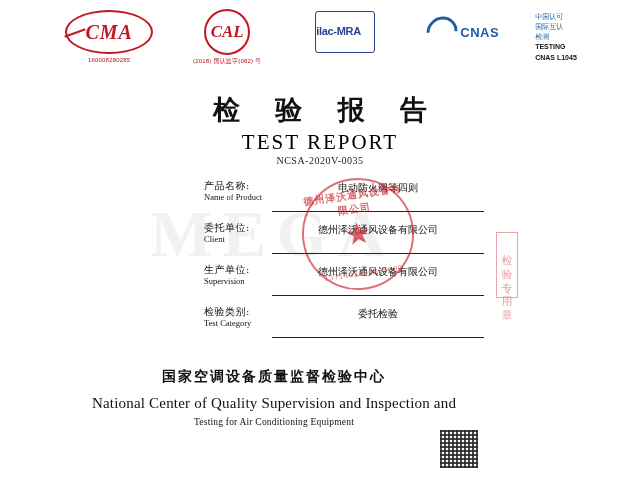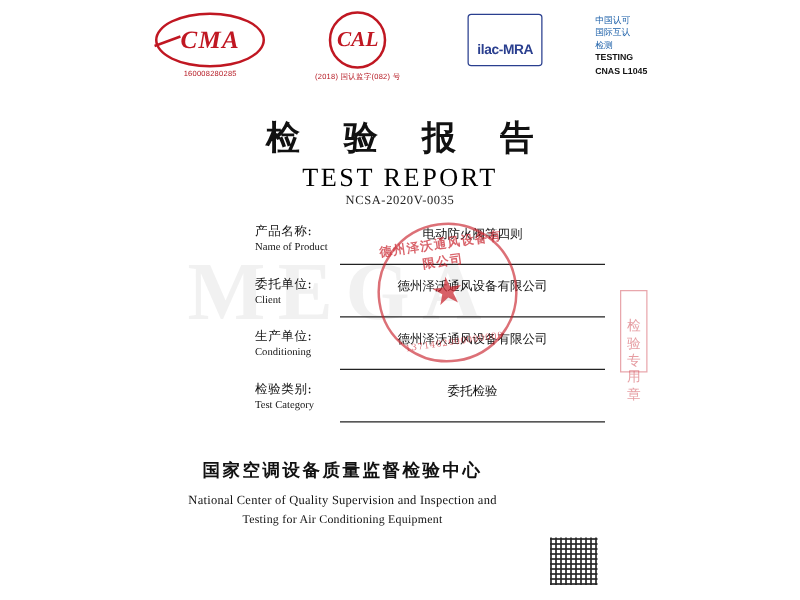--- a/index.html
+++ b/index.html
@@ -99,23 +99,22 @@
   }
 
   
   .ilac {
     width: 58px;
     height: 40px;
     border: 1px solid #2a3f8f;
     border-radius: 3px;
     background: #ffffff;
     display: flex;
-    flex-direction: column;
-    align-items: center;
-    justify-content: flex-end;
+    align-items: center;
+    justify-content: space-between;
     color: #2a3f8f;
     line-height: 1.05;
   }
   .ilac .i1 {
     font-family: "Liberation Sans", sans-serif;
     font-size: 11px;
     font-weight: bold;
     letter-spacing: -0.3px;
   }
   .ilac .i2 {
@@ -256,21 +255,21 @@
   }
   .footer-cn {
     font-family: "DejaVu Serif", serif;
     font-size: 14px;
     font-weight: bold;
     letter-spacing: 2px;
     color: #111;
   }
   .footer-en1 {
     font-family: "Liberation Serif", serif;
-    font-size: 10px;
+    font-size: 15px;
     color: #111;
     margin-top: 9px;
     letter-spacing: 0.2px;
   }
   .footer-en2 {
     font-family: "Liberation Serif", serif;
     font-size: 9.5px;
     color: #111;
     margin-top: 5px;
     letter-spacing: 0.2px;
@@ -389,20 +388,28 @@
 
     <div class="logo-block">
       <div class="logo-mark">
         <div class="ilac">
           <div class="i1">ilac-MRA</div>
           <div class="i2">&nbsp;</div>
         </div>
       </div>
     </div>
 
+    <div class="logo-block">
+      <div class="logo-mark">
+        <div class="cnas">
+          <div class="cnas-swoosh"></div>
+          <div class="cnas-text">CNAS</div>
+        </div>
+      </div>
+    </div>
 
     <div class="cnas-info">
       <div class="blue">中国认可</div>
       <div class="blue">国际互认</div>
       <div class="blue">检测</div>
       <div class="bold">TESTING</div>
       <div class="bold">CNAS L1045</div>
     </div>
 
   </div>
@@ -427,21 +434,21 @@
       <div class="field-label">
         <span class="cn">委托单位:</span>
         <span class="en">Client</span>
       </div>
       <div class="field-value">德州泽沃通风设备有限公司</div>
     </div>
 
     <div class="field-row">
       <div class="field-label">
         <span class="cn">生产单位:</span>
-        <span class="en">Conditioning</span>
+        <span class="en">Supervision</span>
       </div>
       <div class="field-value">德州泽沃通风设备有限公司</div>
     </div>
 
     <div class="field-row">
       <div class="field-label">
         <span class="cn">检验类别:</span>
         <span class="en">Test Category</span>
       </div>
       <div class="field-value">委托检验</div>

